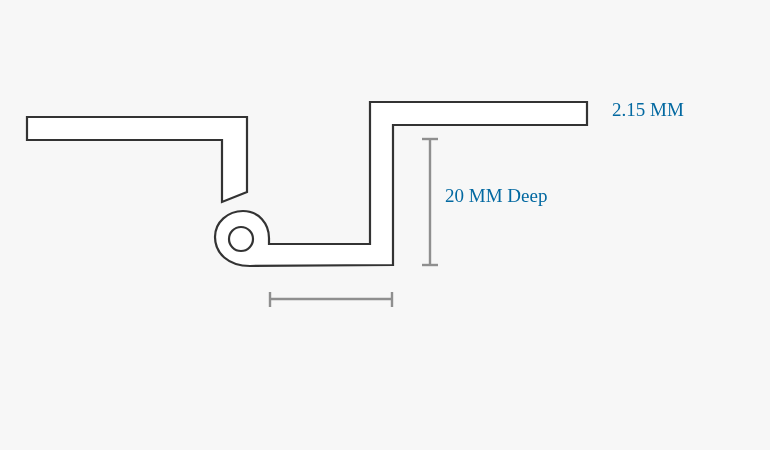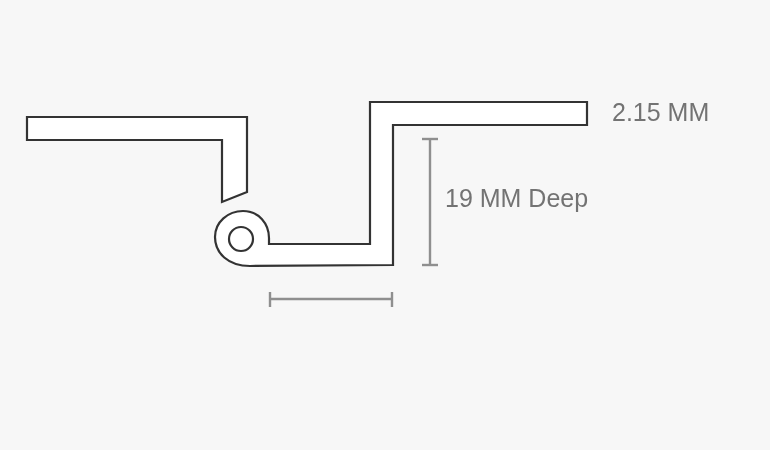--- a/index.html
+++ b/index.html
@@ -14,23 +14,23 @@
       background: #f7f7f7;
       overflow: hidden;
     }
     svg.diagram {
       position: absolute;
       left: 0;
       top: 0;
     }
     .label {
       position: absolute;
-      font-family: Liberation Sans, sans-serif;
-      color: #737373;
-      font-size: 25px;
+      font-family: Liberation Serif, serif;
+      color: #0369a1;
+      font-size: 19px;
       line-height: 1;
       white-space: nowrap;
     }
     .label-thickness { left: 612px; top: 100px; }
     .label-depth { left: 445px; top: 186px; }
     .label-width { left: 248px; top: 320px; }
   </style>
 </head>
 <body>
 
@@ -61,14 +61,14 @@
     </g>
 
     <g stroke="#8f8f8f" stroke-width="2.4" fill="none">
       <line x1="270" y1="299" x2="392" y2="299"></line>
       <line x1="270" y1="292" x2="270" y2="307"></line>
       <line x1="392" y1="292" x2="392" y2="307"></line>
     </g>
   </svg>
 
   <div class="label label-thickness">2.15 MM</div>
-  <div class="label label-depth">19 MM Deep</div>
+  <div class="label label-depth">20 MM Deep</div>
 </div>
 
 </body></html>

